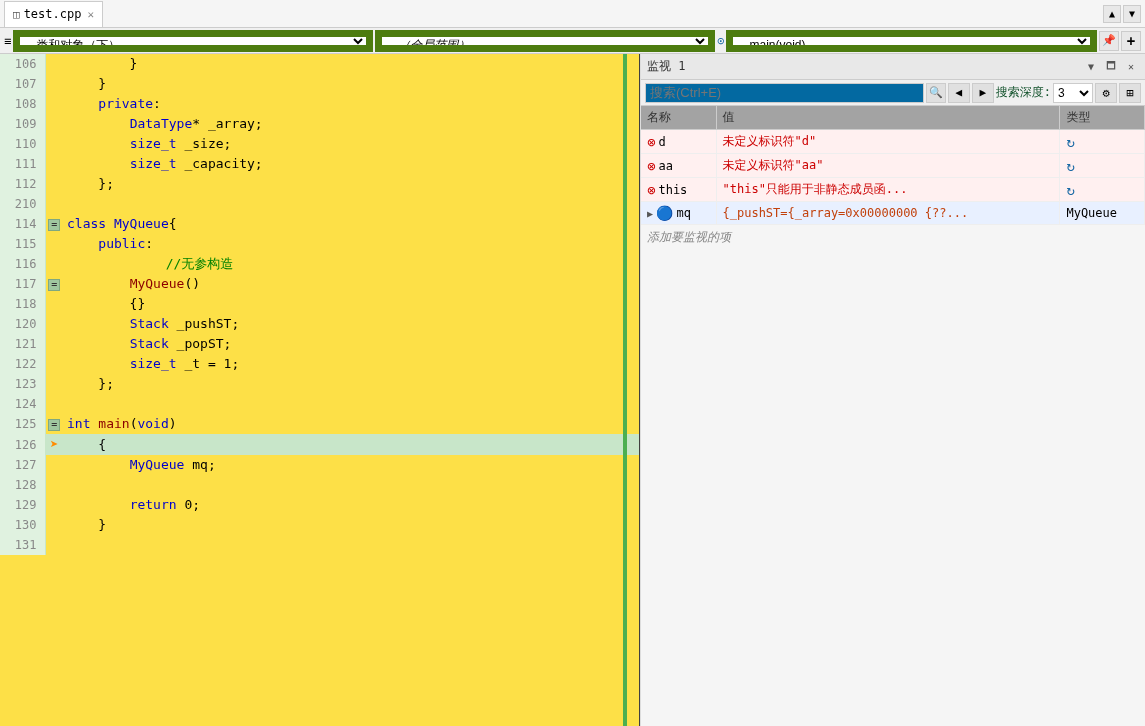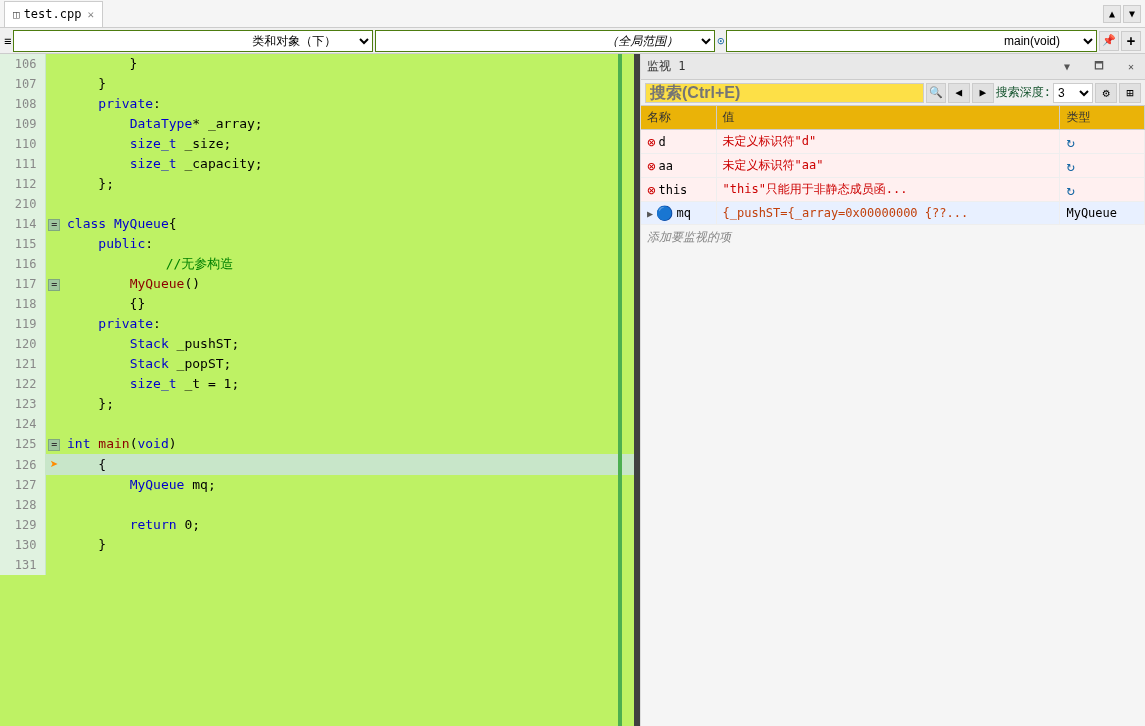--- a/index.html
+++ b/index.html
@@ -64,25 +64,24 @@
       display: flex;
       align-items: center;
       background: #f0f0f0;
       border-bottom: 1px solid #ccc;
       height: 26px;
       padding: 0 4px;
       gap: 2px;
     }
     .toolbar-select {
       height: 22px;
-      border: 1px solid #4d7c0f;
+      border: 7px solid #4d7c0f;
       background: white;
       font-size: 12px;
-      padding: 0 20px;
-      text-align: right;
+      padding: 0 12px;
     }
     .toolbar-select-wide {
       width: 360px;
     }
     .toolbar-select-mid {
       width: 340px;
       font-style: italic;
     }
     .toolbar-select-right {
       flex: 1;
@@ -101,24 +100,24 @@
 
     
     .main-container {
       display: flex;
       height: calc(726px - 28px - 26px);
     }
 
     
     .code-editor {
       flex: 0 0 640px;
-      background: #bef264;
+      background: #fde047;
       overflow-y: auto;
       position: relative;
-      border-right: 6px solid #404040;
+      border-right: 1px solid #404040;
     }
 
     .code-table {
       width: 100%;
       border-collapse: collapse;
     }
 
     .code-row {
       height: 20px;
       line-height: 20px;
@@ -188,21 +187,21 @@
       border-left: 1px solid #ddd;
     }
 
     .watch-title-bar {
       display: flex;
       align-items: center;
       background: #e8e8e8;
       border-bottom: 1px solid #ccc;
       height: 26px;
       padding: 0 6px;
-      gap: 16px;
+      gap: 4px;
     }
     .watch-title {
       font-size: 12px;
       color: #333;
       flex: 1;
     }
     .watch-title-btn {
       width: 16px;
       height: 16px;
       display: flex;
@@ -219,24 +218,23 @@
       background: #f0f0f0;
       border-bottom: 1px solid #ccc;
       height: 26px;
       padding: 0 4px;
       gap: 2px;
     }
     .watch-search-input {
       flex: 1;
       height: 20px;
       border: 1px solid #ccc;
-      background: #fde047;
-      font-size: 16px;
+      background: #0369a1;
+      font-size: 13px;
       padding: 0 4px;
-      font-weight: bold;
     }
     .watch-search-btn {
       width: 20px;
       height: 20px;
       background: #e0e0e0;
       border: 1px solid #ccc;
       display: flex;
       align-items: center;
       justify-content: center;
       font-size: 11px;
@@ -280,21 +278,21 @@
     .watch-table-container {
       flex: 1;
       overflow-y: auto;
     }
     .watch-table {
       width: 100%;
       border-collapse: collapse;
       font-size: 12px;
     }
     .watch-table thead tr {
-      background: #eab308;
+      background: #a3a3a3;
       border-bottom: 1px solid #ccc;
       padding-left: 8px;
     }
     .watch-table th {
       padding: 3px 6px;
       text-align: left;
       font-weight: normal;
       border-right: 1px solid #ccc;
       color: #333;
     }
@@ -470,25 +468,20 @@
           </td>
           <td class="code-cell">        <span class="func">MyQueue</span>()</td>
         </tr>
 
         <tr class="code-row">
           <td class="line-num-cell">118</td>
           <td class="arrow-cell"></td>
           <td class="code-cell">        {}</td>
         </tr>
 
-        <tr class="code-row">
-          <td class="line-num-cell">119</td>
-          <td class="arrow-cell"></td>
-          <td class="code-cell">    <span class="kw">private</span>:</td>
-        </tr>
 
         <tr class="code-row">
           <td class="line-num-cell">120</td>
           <td class="arrow-cell"></td>
           <td class="code-cell">        <span class="type">Stack</span> _pushST;</td>
         </tr>
 
         <tr class="code-row">
           <td class="line-num-cell">121</td>
           <td class="arrow-cell"></td>

